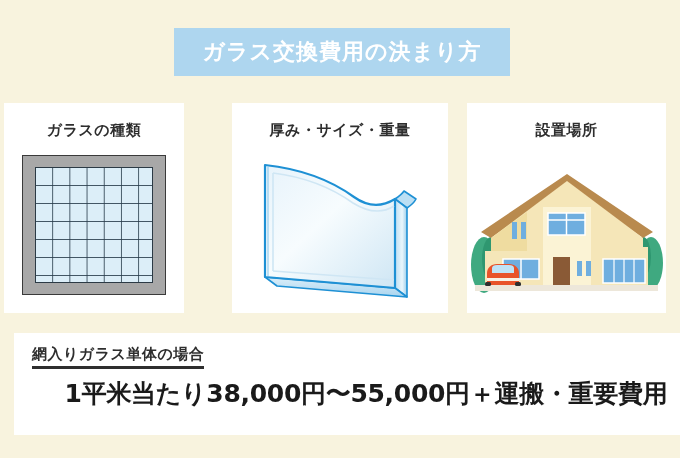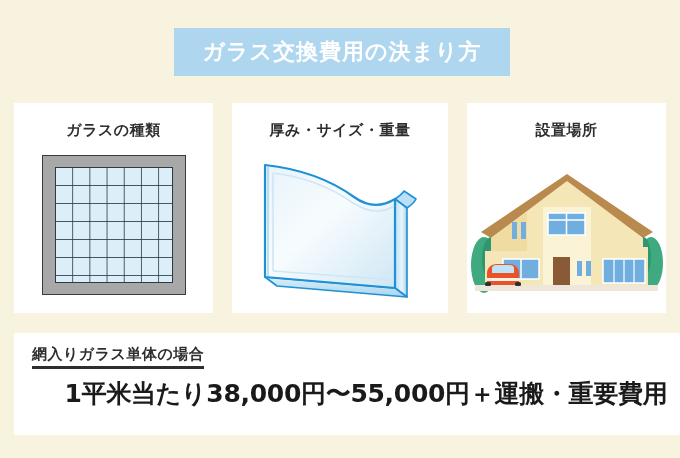--- a/index.html
+++ b/index.html
@@ -21,21 +21,21 @@
   .banner-text{
     color:#FFFFFF;font-size:22px;font-weight:bold;letter-spacing:1px;
     font-family:"DejaVu Sans","Liberation Sans",sans-serif;
     white-space:nowrap;
   }
 
   
   .card{
     position:absolute;top:103px;height:210px;background:#FFFFFF;
   }
-  #card0{left:14px;width:199px;}
+  #card0{left:4px;width:180px;}
   #card1{left:232px;width:216px;}
   #card2{left:467px;width:199px;}
 
   .card-title{
     position:absolute;top:18px;left:0;width:100%;
     text-align:center;
     font-size:15px;font-weight:bold;color:#2E2E2E;
     font-family:"DejaVu Sans","Liberation Sans",sans-serif;
     white-space:nowrap;letter-spacing:0.5px;
   }

